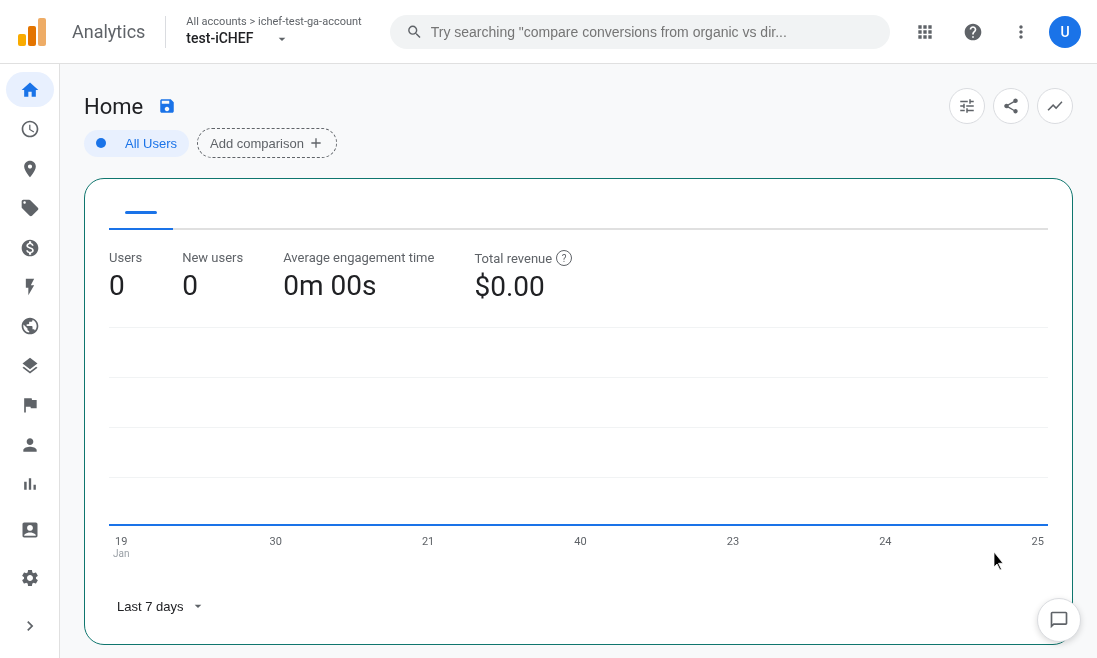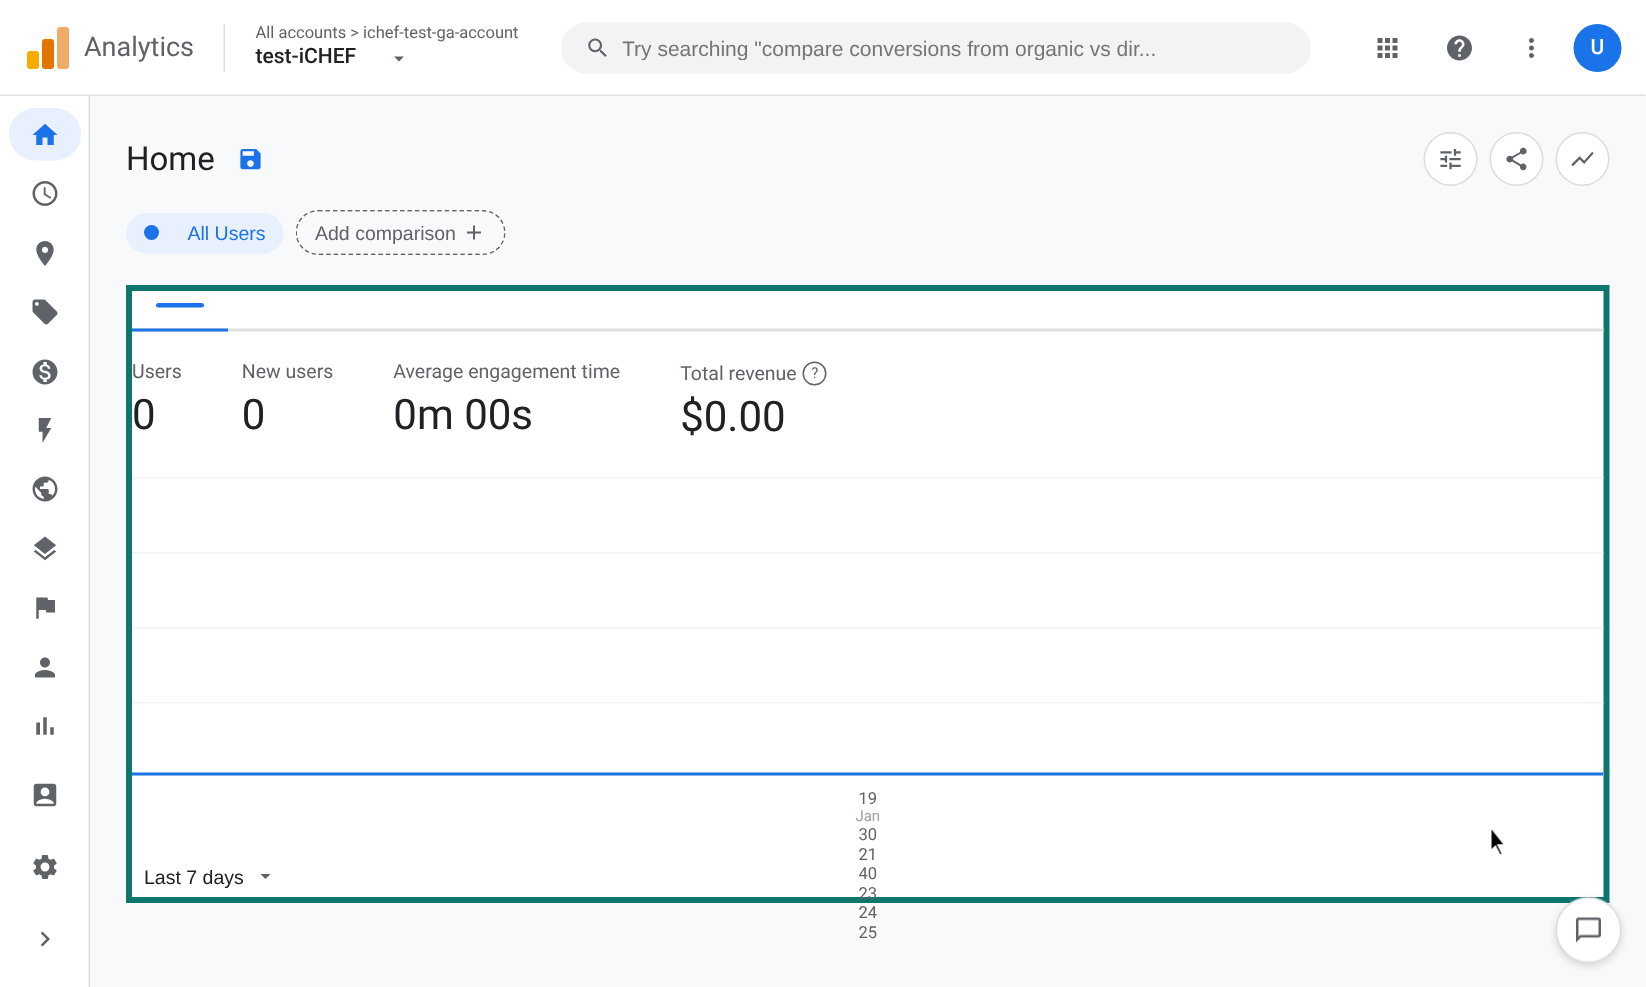--- a/index.html
+++ b/index.html
@@ -4,21 +4,21 @@
   <style>
     * { margin: 0; padding: 0; box-sizing: border-box; }
     body { font-family: 'Google Sans', Roboto, Arial, sans-serif; background: #f8f9fa; color: #202124; width: 1097px; height: 658px; overflow: hidden; }
 
     
     .header {
       display: flex; align-items: center; height: 64px;
       background: #fff; border-bottom: 1px solid #e0e0e0;
       padding: 0 16px; gap: 12px; position: fixed; top: 0; left: 0; right: 0; z-index: 100;
     }
-    .header-logo { display: flex; align-items: center; gap: 8px; text-decoration: none; }
+    .header-logo { display: flex; align-items: center; gap: 24px; text-decoration: none; }
     .logo-icon { width: 32px; height: 32px; }
     .header-app-name { font-size: 18px; color: #5f6368; font-weight: 400; }
     .header-divider { width: 1px; height: 32px; background: #dadce0; margin: 0 8px; }
     .header-account-info { display: flex; flex-direction: column; font-size: 11px; color: #5f6368; line-height: 1.4; }
     .header-account-breadcrumb { font-size: 11px; color: #5f6368; }
     .header-account-name { font-size: 14px; color: #202124; font-weight: 500; display: flex; align-items: center; gap: 21px; cursor: pointer; }
     .header-search {
       flex: 1; max-width: 500px; margin-left: 16px;
       background: #f1f3f4; border-radius: 24px; border: none;
       display: flex; align-items: center; padding: 8px 16px; gap: 8px;
@@ -61,21 +61,21 @@
     }
 
     
     .main {
       margin-top: 64px; margin-left: 60px;
       padding: 24px; min-height: calc(658px - 64px);
       background: #f8f9fa;
     }
     .page-header {
       display: flex; align-items: center; justify-content: space-between;
-      margin-bottom: 16px;
+      margin-bottom: 4px;
     }
     .page-title-row { display: flex; align-items: center; gap: 8px; }
     .page-title { font-size: 22px; font-weight: 400; color: #202124; }
     .save-icon-btn {
       width: 32px; height: 32px; border-radius: 50%; border: none;
       background: transparent; cursor: pointer; display: flex; align-items: center; justify-content: center;
       color: #5f6368;
     }
     .page-actions { display: flex; gap: 8px; }
     .page-action-btn {
@@ -93,22 +93,22 @@
     }
     .segment-dot { width: 10px; height: 10px; border-radius: 50%; background: #1a73e8; }
     .add-comparison-btn {
       display: flex; align-items: center; gap: 4px;
       border: 1px dashed #5f6368; background: transparent; border-radius: 20px;
       padding: 6px 12px; font-size: 13px; color: #5f6368; cursor: pointer;
     }
 
     
     .chart-card {
-      background: #fff; border-radius: 0; border: 4px solid #0f766e;
-      margin-bottom: 16px;
+      background: #fff; border-radius: 20px; border: 1px solid #0f766e;
+      padding: 24px; margin-bottom: 16px;
     }
     .chart-tabs { display: flex; gap: 0; margin-bottom: 20px; border-bottom: 2px solid #e0e0e0; }
     .chart-tab {
       padding: 8px 16px; font-size: 13px; color: #5f6368;
       cursor: pointer; border-bottom: 2px solid transparent; margin-bottom: -2px;
     }
     .chart-tab.active { color: #1a73e8; border-bottom: 2px solid #1a73e8; }
 
     
     .metrics-row { display: flex; gap: 40px; margin-bottom: 24px; }
@@ -122,26 +122,26 @@
     }
 
     
     .chart-area { position: relative; height: 240px; }
     .chart-grid { width: 100%; height: 200px; position: relative; }
     .grid-line {
       position: absolute; left: 0; right: 0;
       border-top: 1px solid #f1f3f4;
     }
     .chart-line-svg { position: absolute; top: 0; left: 0; width: 100%; height: 100%; }
-    .x-axis { display: flex; justify-content: space-between; margin-top: 8px; padding: 0 4px; flex-direction: column; }
+    .x-axis { display: flex; justify-content: space-between; margin-top: 8px; padding: 0 4px; }
     .x-label { font-size: 11px; color: #5f6368; text-align: center; }
     .x-label-sub { font-size: 10px; color: #9aa0a6; }
 
     
-    .bottom-bar { display: flex; align-items: flex-start; margin-top: 12px; }
+    .bottom-bar { display: flex; align-items: flex-start; margin-top: 25px; }
     .date-range-btn {
       display: flex; align-items: center; gap: 6px;
       border: none; background: transparent; font-size: 13px; color: #202124;
       cursor: pointer; padding: 6px 8px; border-radius: 4px;
     }
 
     
     .chat-btn {
       position: fixed; bottom: 16px; right: 16px;
       width: 44px; height: 44px; border-radius: 50%;

